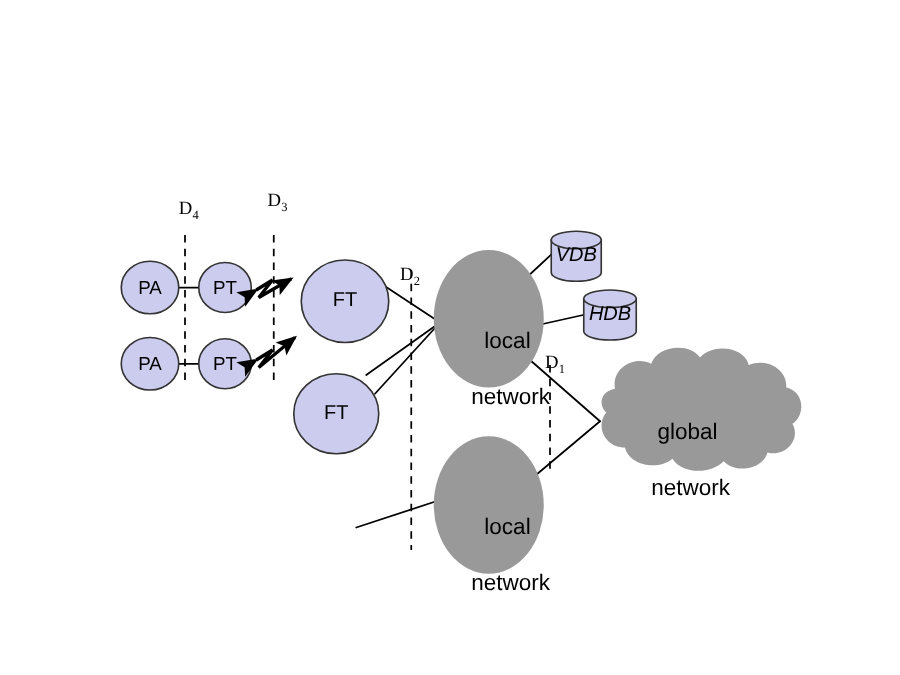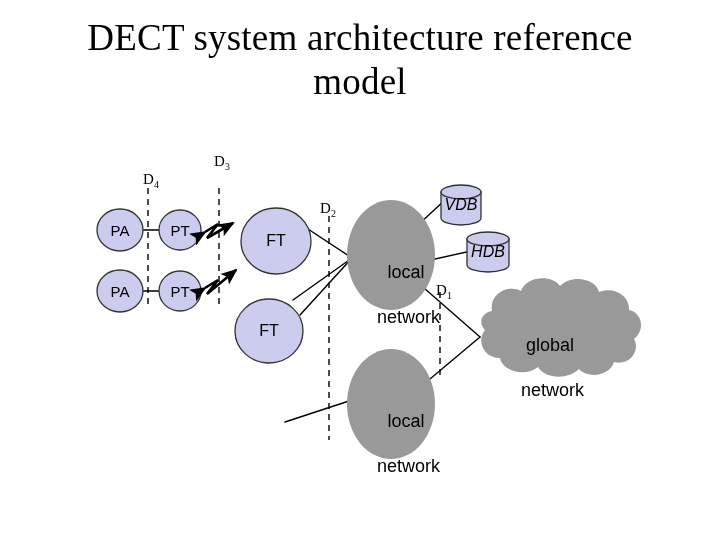--- a/index.html
+++ b/index.html
@@ -62,24 +62,20 @@
   .db-label   { font-size: 16px; font-style: italic; }
   .net-label  { font-size: 18px; line-height: 1.25; }
   .ref-label  { font-size: 15px; font-family: "Liberation Serif", serif; }
   .ref-label sub { font-size: 10px; }
 </style>
 </head>
 <body>
 
 <div id="page">
 
-  <div id="title">
-    <span>DECT system architecture reference</span>
-    <span class="l2">model</span>
-  </div>
 
   <div id="diagram">
 
     <svg viewBox="0 0 720 540" xmlns="http://www.w3.org/2000/svg">
       <defs>
         <marker id="arrowhead" markerWidth="7" markerHeight="7" refX="5.6" refY="3" orient="auto" markerUnits="strokeWidth">
           <path d="M0,0.4 L6.4,3 L0,5.6 L1.4,3 Z" fill="#000000"></path>
         </marker>
       </defs>
 
@@ -180,22 +176,22 @@
     </div>
 
     <div class="shape-label net-label" style="left:491px; top:311px; width:88px;">
       <span>global</span><br>
       <span>network</span>
     </div>
 
     <div class="shape-label db-label" style="left:438px; top:196px; width:46px;">VDB</div>
     <div class="shape-label db-label" style="left:465px; top:243px; width:46px;">HDB</div>
 
-    <div class="shape-label ref-label" style="left:139px; top:171px; width:24px;"><span>D</span><sub>4</sub></div>
+    <div class="shape-label ref-label" style="left:139px; top:159px; width:24px;"><span>D</span><sub>4</sub></div>
 
     <div class="shape-label ref-label" style="left:210px; top:153px; width:24px;"><span>D</span><sub>3</sub></div>
 
-    <div class="shape-label ref-label" style="left:316px; top:200px; width:24px;"><span>D</span><sub>2</sub></div>
+    <div class="shape-label ref-label" style="left:316px; top:212px; width:24px;"><span>D</span><sub>2</sub></div>
 
     <div class="shape-label ref-label" style="left:432px; top:282px; width:24px;"><span>D</span><sub>1</sub></div>
 
   </div>
 </div>
 
 </body></html>

